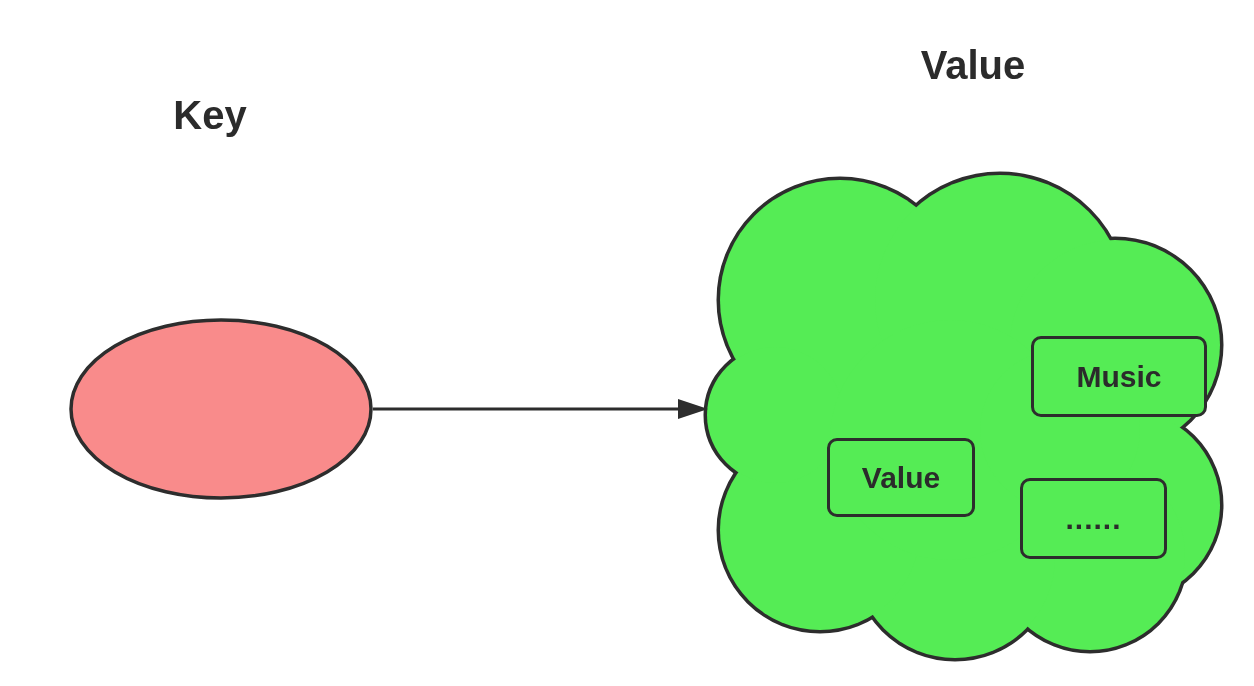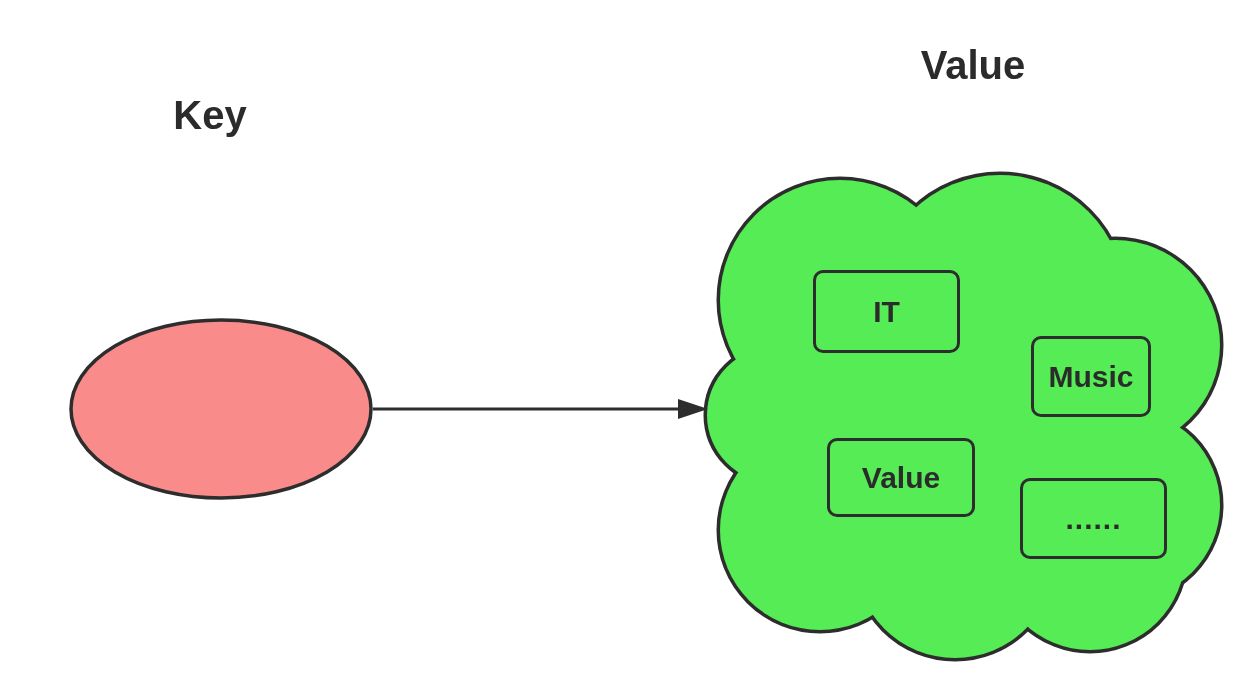--- a/index.html
+++ b/index.html
@@ -69,21 +69,21 @@
     border: 3px solid var(--stroke);
     border-radius: 10px;
     display: flex;
     align-items: center;
     justify-content: center;
     font-size: 30px;
     font-weight: bold;
     color: var(--text);
   }
   .box-it    { left: 813px;  top: 270px; width: 147px; height: 83px; }
-  .box-music { left: 1031px; top: 336px; width: 120px; height: 81px; }
+  .box-music { left: 1031px; top: 336px; width: 176px; height: 81px; }
   .box-sport { left: 827px;  top: 438px; width: 148px; height: 79px; }
   .box-more  { left: 1020px; top: 478px; width: 147px; height: 81px; letter-spacing: 1px; }
 </style>
 </head>
 <body>
 
 <div class="stage">
 
   <svg class="layer" viewBox="0 0 1254 686" aria-hidden="true">
 
@@ -117,23 +117,20 @@
       <polygon class="arrow-head" points="678,399 708,409 678,419"></polygon>
     </g>
 
     <ellipse class="key-ellipse" cx="221" cy="409" rx="150" ry="89"></ellipse>
   </svg>
 
   <div class="heading heading-key">Key</div>
   <div class="heading heading-value">Value</div>
 
 
-  <div class="value-box box-it">
-    <span>IT</span>
-  </div>
   <div class="value-box box-music">
     <span>Music</span>
   </div>
   <div class="value-box box-sport">
     <span>Value</span>
   </div>
   <div class="value-box box-more">
     <span>......</span>
   </div>
 

